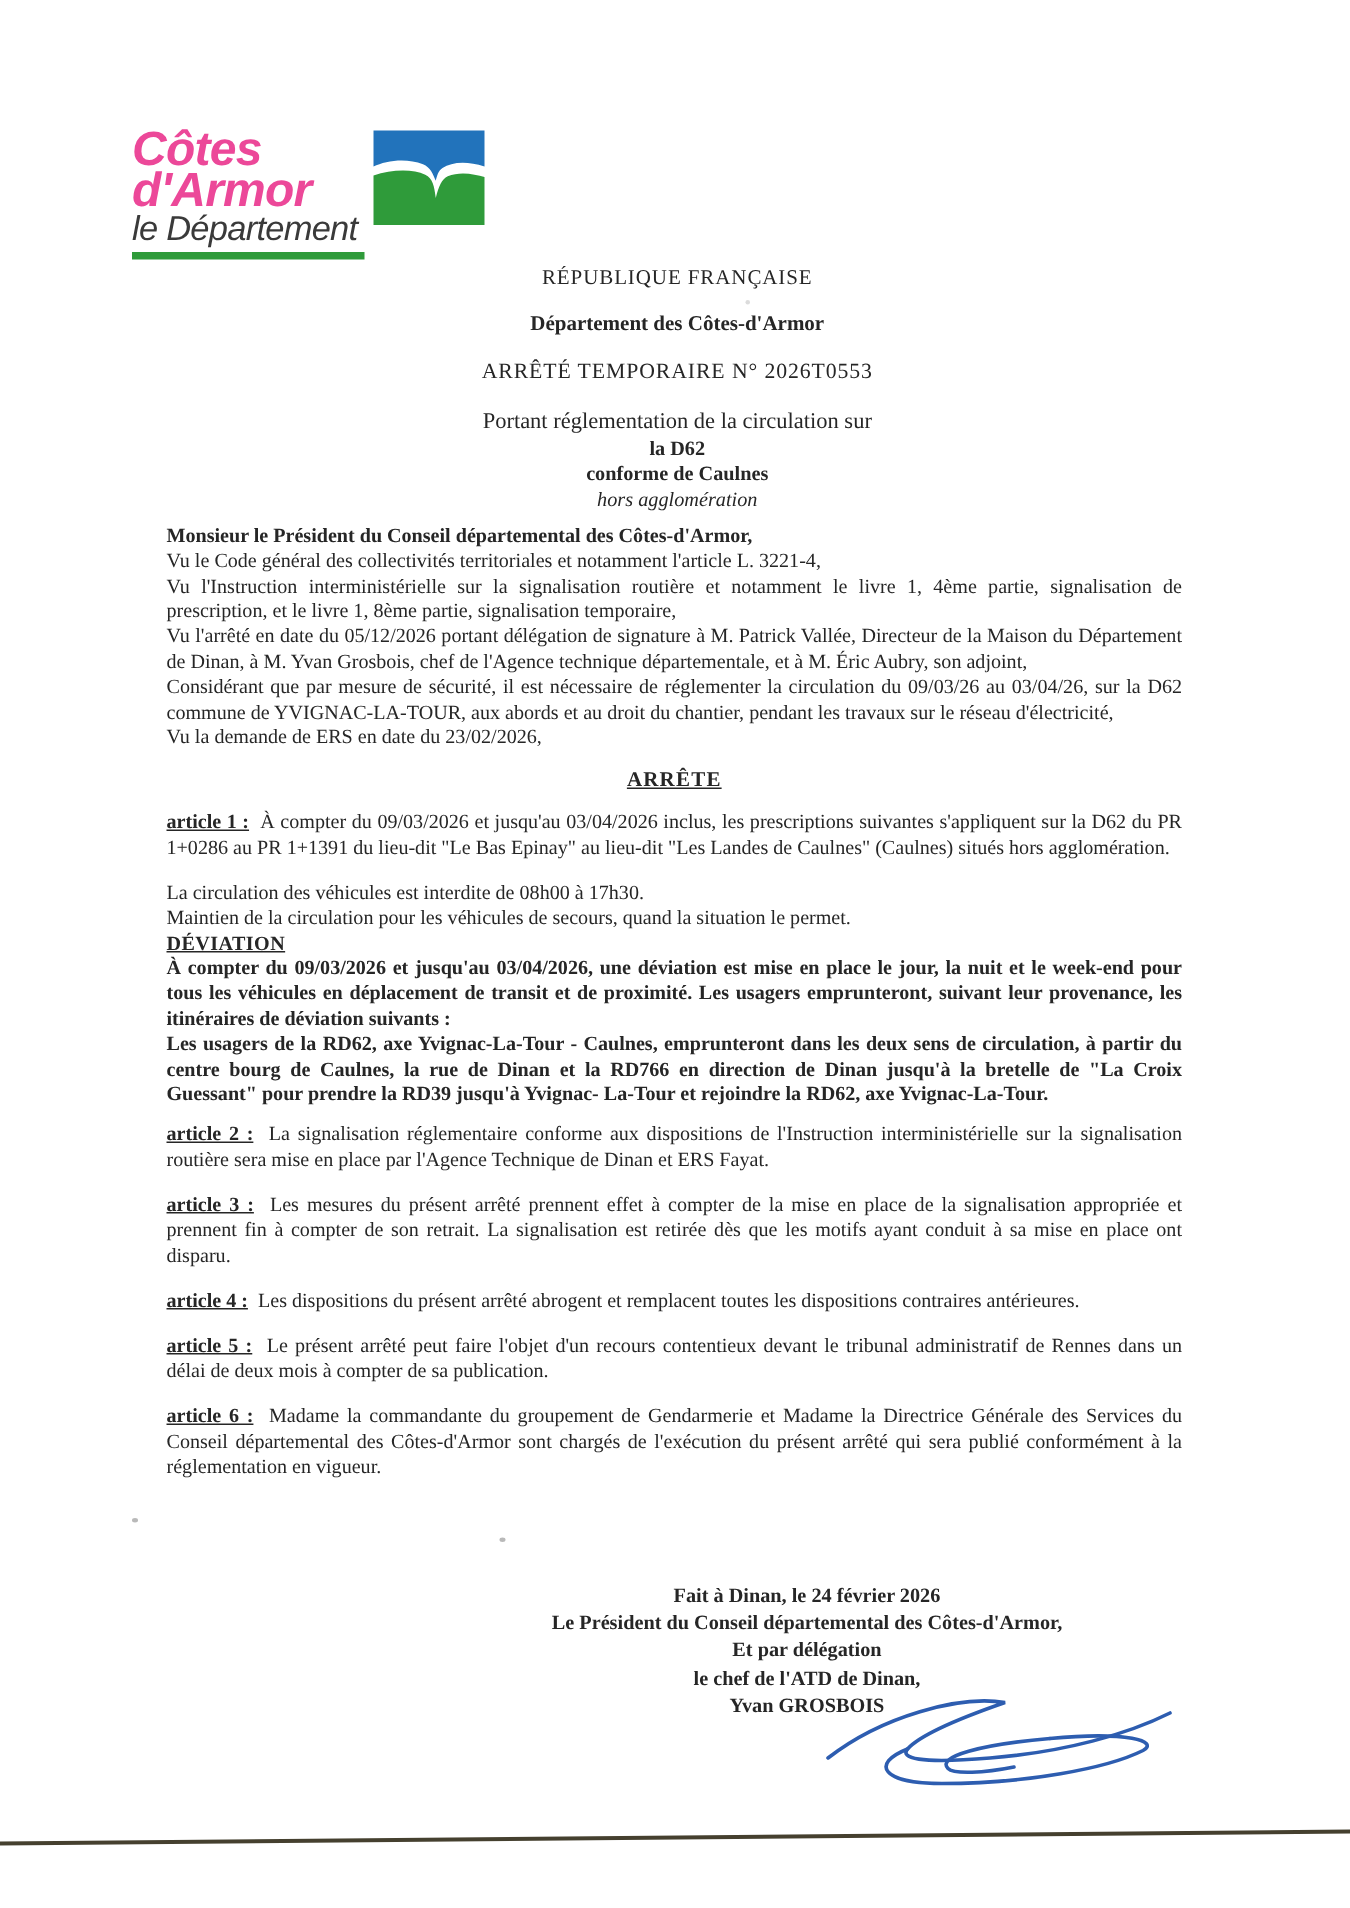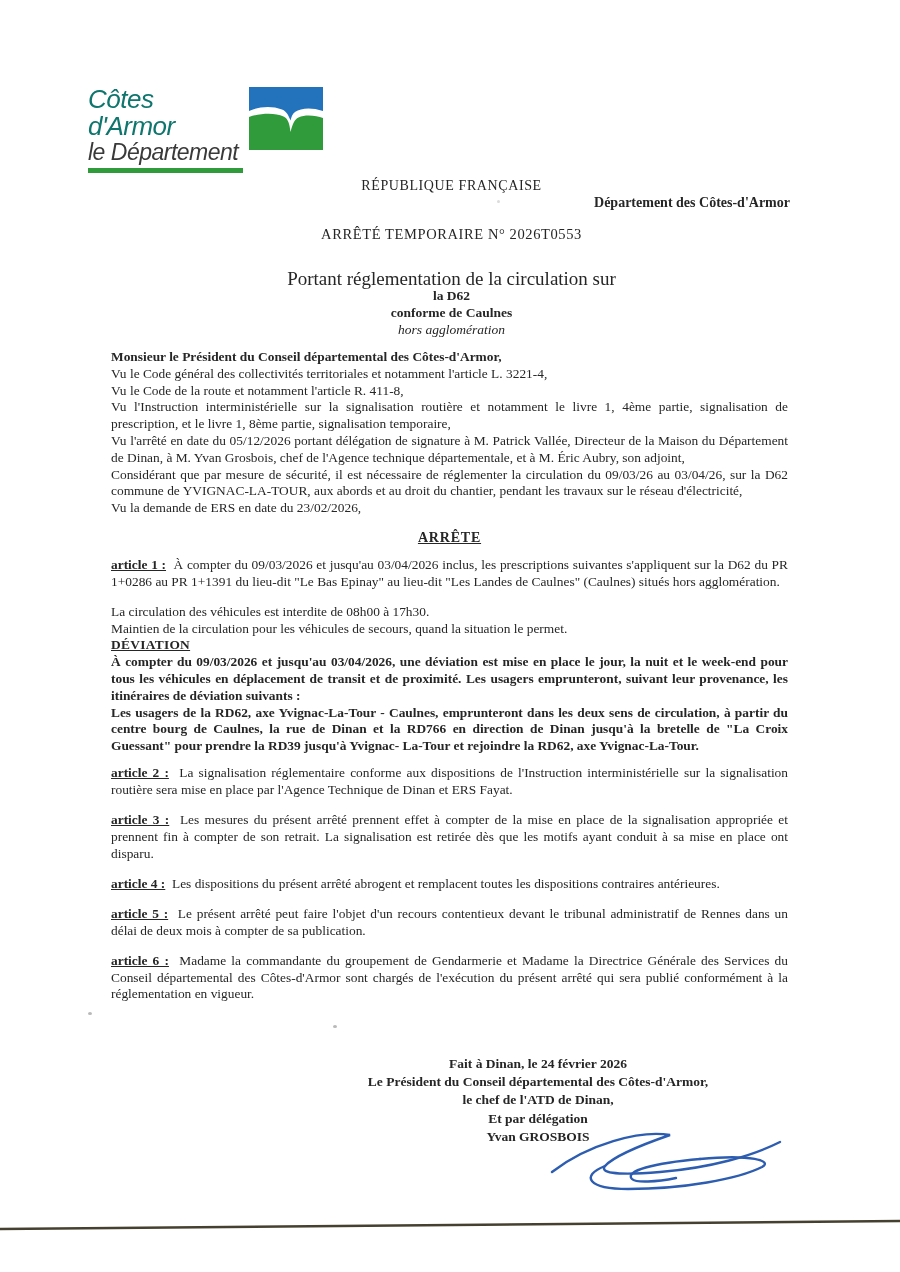--- a/index.html
+++ b/index.html
@@ -22,25 +22,25 @@
     position: absolute;
     left: 88px;
     top: 86px;
     display: flex;
     align-items: flex-start;
     gap: 5px;
   }
   .logo-textcol { width: 155px; }
   .logo-title {
     font-family: "Liberation Sans", sans-serif;
-    font-weight: normal;
+    font-weight: bold;
     font-style: italic;
-    font-size: 26px;
+    font-size: 32px;
     line-height: 27px;
-    color: #0f766e;
+    color: #ec4899;
     letter-spacing: -0.5px;
   }
   .logo-subtitle {
     font-family: "Liberation Sans", sans-serif;
     font-style: italic;
     font-size: 23px;
     line-height: 24px;
     color: #3a3a3a;
     letter-spacing: -0.5px;
   }
@@ -54,23 +54,23 @@
 
   
   .header {
     position: absolute;
     top: 177px;
     left: 113px;
     width: 677px;
     text-align: center;
   }
   .hdr-republic  { font-weight: normal; font-size: 14px; line-height: 17px; letter-spacing: 0.6px; }
-  .hdr-dept      { font-weight: bold; font-size: 14px;   line-height: 17px; margin-top: 0; text-align: right; }
+  .hdr-dept      { font-weight: bold; font-size: 14px;   line-height: 17px; margin-top: 14px; }
   .hdr-doctitle  { font-size: 14.5px; line-height: 17px; margin-top: 15px; letter-spacing: 0.6px; }
-  .hdr-subject   { font-size: 19px; line-height: 17px; margin-top: 27px; }
+  .hdr-subject   { font-size: 15px; line-height: 17px; margin-top: 16px; }
   .hdr-road      { font-weight: bold; font-size: 13.5px; line-height: 17px; }
   .hdr-commune   { font-weight: bold; font-size: 13.5px; line-height: 17px; }
   .hdr-hors      { font-style: italic; font-size: 13.5px; line-height: 17px; }
 
   
   .doc-body {
     position: absolute;
     top: 349px;
     left: 111px;
     width: 677px;
@@ -153,21 +153,20 @@
     <div class="hdr-doctitle">ARRÊTÉ TEMPORAIRE N° 2026T0553</div>
     <div class="hdr-subject">Portant réglementation de la circulation sur</div>
     <div class="hdr-road">la D62</div>
     <div class="hdr-commune">conforme de Caulnes</div>
     <div class="hdr-hors">hors agglomération</div>
   </div>
 
   <div class="doc-body">
     <div class="addressee">Monsieur le Président du Conseil départemental des Côtes-d'Armor,</div>
     <div class="clause">Vu le Code général des collectivités territoriales et notamment l'article L. 3221-4,</div>
-    <div class="clause">Vu le Code de la route et notamment l'article R. 411-8,</div>
     <div class="clause">Vu l'Instruction interministérielle sur la signalisation routière et notamment le livre 1, 4ème partie, signalisation de prescription, et le livre 1, 8ème partie, signalisation temporaire,</div>
     <div class="clause">Vu l'arrêté en date du 05/12/2026 portant délégation de signature à M. Patrick Vallée, Directeur de la Maison du Département de Dinan, à M. Yvan Grosbois, chef de l'Agence technique départementale, et à M. Éric Aubry, son adjoint,</div>
     <div class="clause">Considérant que par mesure de sécurité, il est nécessaire de réglementer la circulation du 09/03/26 au 03/04/26, sur la D62 commune de YVIGNAC-LA-TOUR, aux abords et au droit du chantier, pendant les travaux sur le réseau d'électricité,</div>
     <div class="clause">Vu la demande de ERS en date du 23/02/2026,</div>
 
     <div class="decree-heading"><span>ARRÊTE</span></div>
 
     <p class="article"><b>article 1 :</b>&nbsp; <span>À compter du 09/03/2026 et jusqu'au 03/04/2026 inclus, les prescriptions suivantes s'appliquent sur la D62 du PR 1+0286 au PR 1+1391 du lieu-dit "Le Bas Epinay" au lieu-dit "Les Landes de Caulnes" (Caulnes) situés hors agglomération.</span></p>
     <div class="plain-line">La circulation des véhicules est interdite de 08h00 à 17h30.</div>
     <div class="plain-line">Maintien de la circulation pour les véhicules de secours, quand la situation le permet.</div>
@@ -179,22 +178,22 @@
     <p class="article"><b>article 2 :</b>&nbsp; <span>La signalisation réglementaire conforme aux dispositions de l'Instruction interministérielle sur la signalisation routière sera mise en place par l'Agence Technique de Dinan et ERS Fayat.</span></p>
     <p class="article"><b>article 3 :</b>&nbsp; <span>Les mesures du présent arrêté prennent effet à compter de la mise en place de la signalisation appropriée et prennent fin à compter de son retrait. La signalisation est retirée dès que les motifs ayant conduit à sa mise en place ont disparu.</span></p>
     <p class="article"><b>article 4 :</b>&nbsp; <span>Les dispositions du présent arrêté abrogent et remplacent toutes les dispositions contraires antérieures.</span></p>
     <p class="article"><b>article 5 :</b>&nbsp; <span>Le présent arrêté peut faire l'objet d'un recours contentieux devant le tribunal administratif de Rennes dans un délai de deux mois à compter de sa publication.</span></p>
     <p class="article"><b>article 6 :</b>&nbsp; <span>Madame la commandante du groupement de Gendarmerie  et Madame la Directrice Générale des Services du Conseil départemental des Côtes-d'Armor sont chargés de l'exécution du présent arrêté qui sera publié conformément à la réglementation en vigueur.</span></p>
   </div>
 
   <div class="signature">
     <div>Fait à Dinan, le 24 février 2026</div>
     <div>Le Président du Conseil départemental des Côtes-d'Armor,</div>
+    <div>Et par délégation</div>
     <div>le chef de l'ATD de Dinan,</div>
-    <div>Et par délégation</div>
     <div>Yvan GROSBOIS</div>
   </div>
 
   <svg class="signature-scribble" width="250" height="78" viewBox="0 0 250 78">
     <g fill="none" stroke="#2d5db0" stroke-width="2.4" stroke-linecap="round">
       <path d="M4 46 C 40 18, 92 4, 122 9 C 96 18, 66 30, 57 40 C 52 46, 64 50, 112 46 C 162 42, 204 30, 232 16"></path>
       <path d="M57 40 C 32 50, 40 63, 80 63 C 136 63, 190 53, 214 41 C 225 35, 204 28, 152 33"></path>
       <path d="M152 33 C 106 37, 76 45, 84 53 C 88 57, 108 56, 128 52"></path>
     </g>
   </svg>

